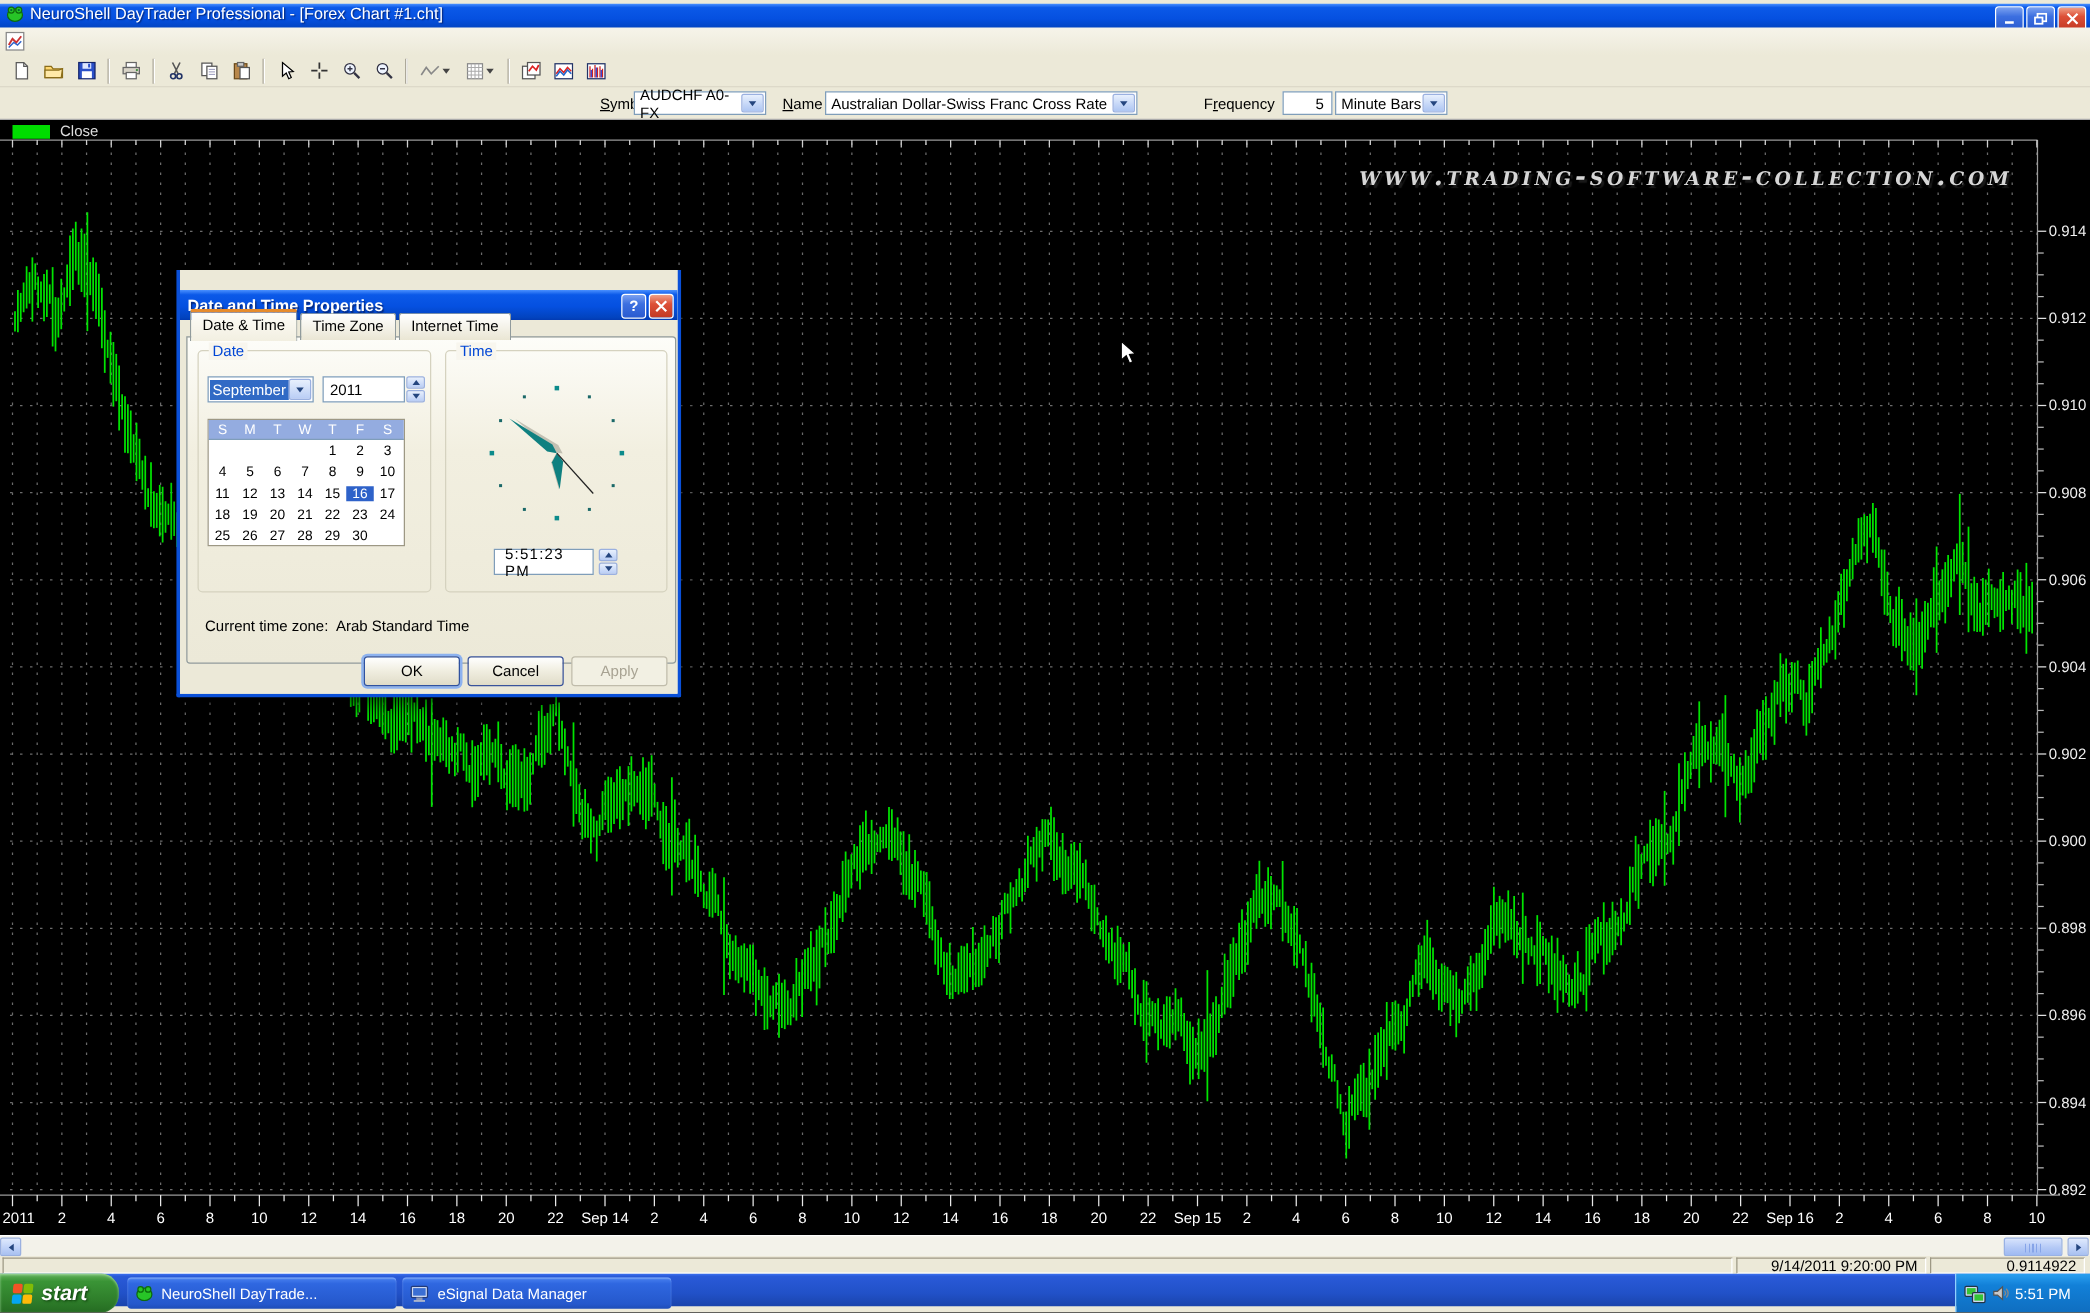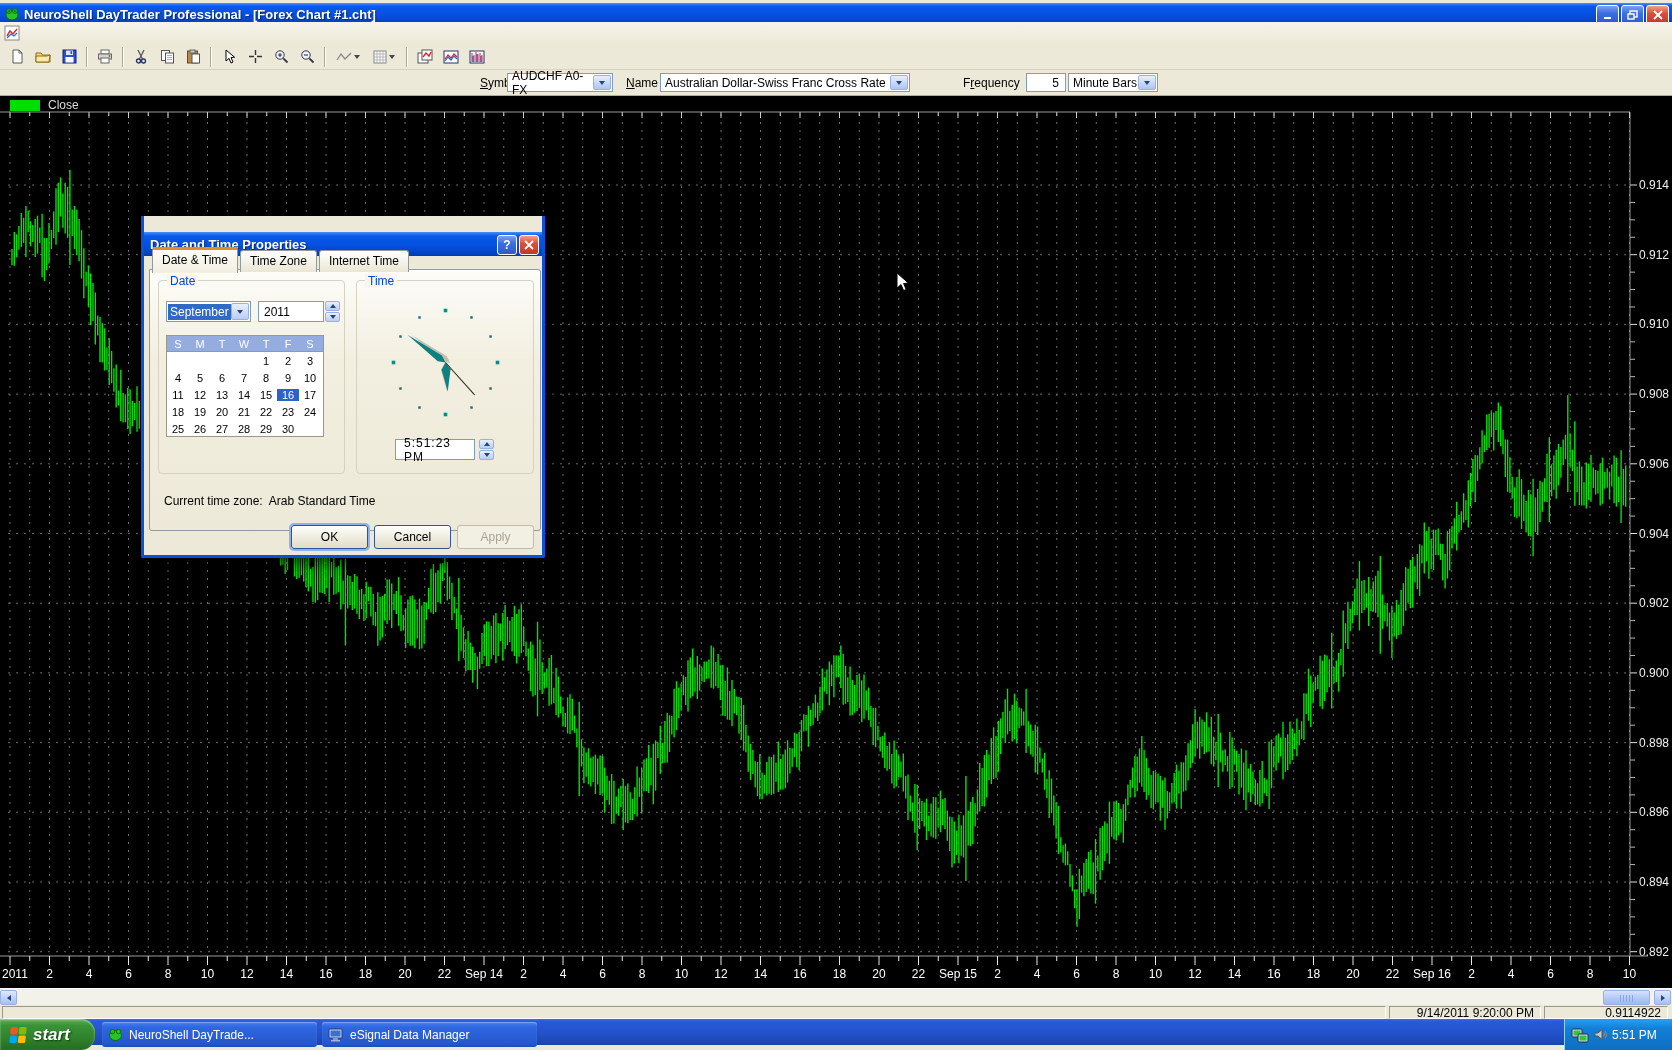--- a/index.html
+++ b/index.html
@@ -1,21 +1,21 @@
 <!DOCTYPE html>
 <html><head>
 <meta charset="utf-8">
 <style>
   html,body{margin:0;padding:0;background:#444;}
   .screen{position:relative;width:1672px;height:1050px;overflow:hidden;
           font-family:"Liberation Sans",sans-serif;background:#ece9d8;-webkit-font-smoothing:antialiased;}
   
   .titlebar{position:absolute;left:0;top:3px;width:100%;height:22px;
     background:linear-gradient(180deg,#4a90ff 0%,#0b59e8 14%,#0550e0 55%,#0243be 92%,#023ab2);
-    display:flex;align-items:center;color:#fff;font-weight:bold;font-size:13px;
+    display:flex;color:#fff;font-weight:normal;font-size:13px;
     text-shadow:1px 1px 1px #05277a;}
   .app-icon{width:16px;height:16px;margin:0 4px 0 4px;display:inline-block;}
   .win-btns{position:absolute;right:3px;top:2px;display:flex;gap:2px;}
   .win-btn{width:21px;height:18px;border-radius:3px;border:1px solid #fff;
     background:linear-gradient(180deg,#7ba1f0,#3c6fe0 40%,#2a5bd0);display:flex;align-items:center;justify-content:center;}
   .win-btn.close{background:linear-gradient(180deg,#f0a086,#dd5038 40%,#c23823);}
   
   .menubar{position:absolute;left:0;top:22px;width:100%;height:22px;background:linear-gradient(180deg,#f6f4ea,#ece9d8);
     display:flex;align-items:center;font-size:12px;color:#7d7d7d;border-bottom:1px solid #d8d4c4;}
   .mdi-icon{width:16px;height:16px;margin:0 6px 0 4px;}
@@ -1372,20 +1372,21 @@
           <line x1="1618.7" y1="380.7" x2="1618.7" y2="406.0"></line>
           <line x1="1621.1" y1="354.3" x2="1621.1" y2="427.0"></line>
           <line x1="1623.4" y1="372.9" x2="1623.4" y2="409.4"></line>
           <line x1="1625.7" y1="369.4" x2="1625.7" y2="410.7"></line>
         </g>
       </svg>
     <div class="legend">
       <span class="swatch" id="legend-swatch" style="background: rgb(0, 221, 0);"></span>
       <span>Close</span>
     </div>
+    <div class="watermark">www.trading-software-collection.com</div>
   </div>
 
   <div class="hscroll">
     <span class="sc-btn" style="left:0">
         <span class="tri-left"></span>
       </span>
     <span class="sc-thumb"></span>
     <span class="sc-btn" style="left:1654px">
         <span class="tri-right"></span>
       </span>

